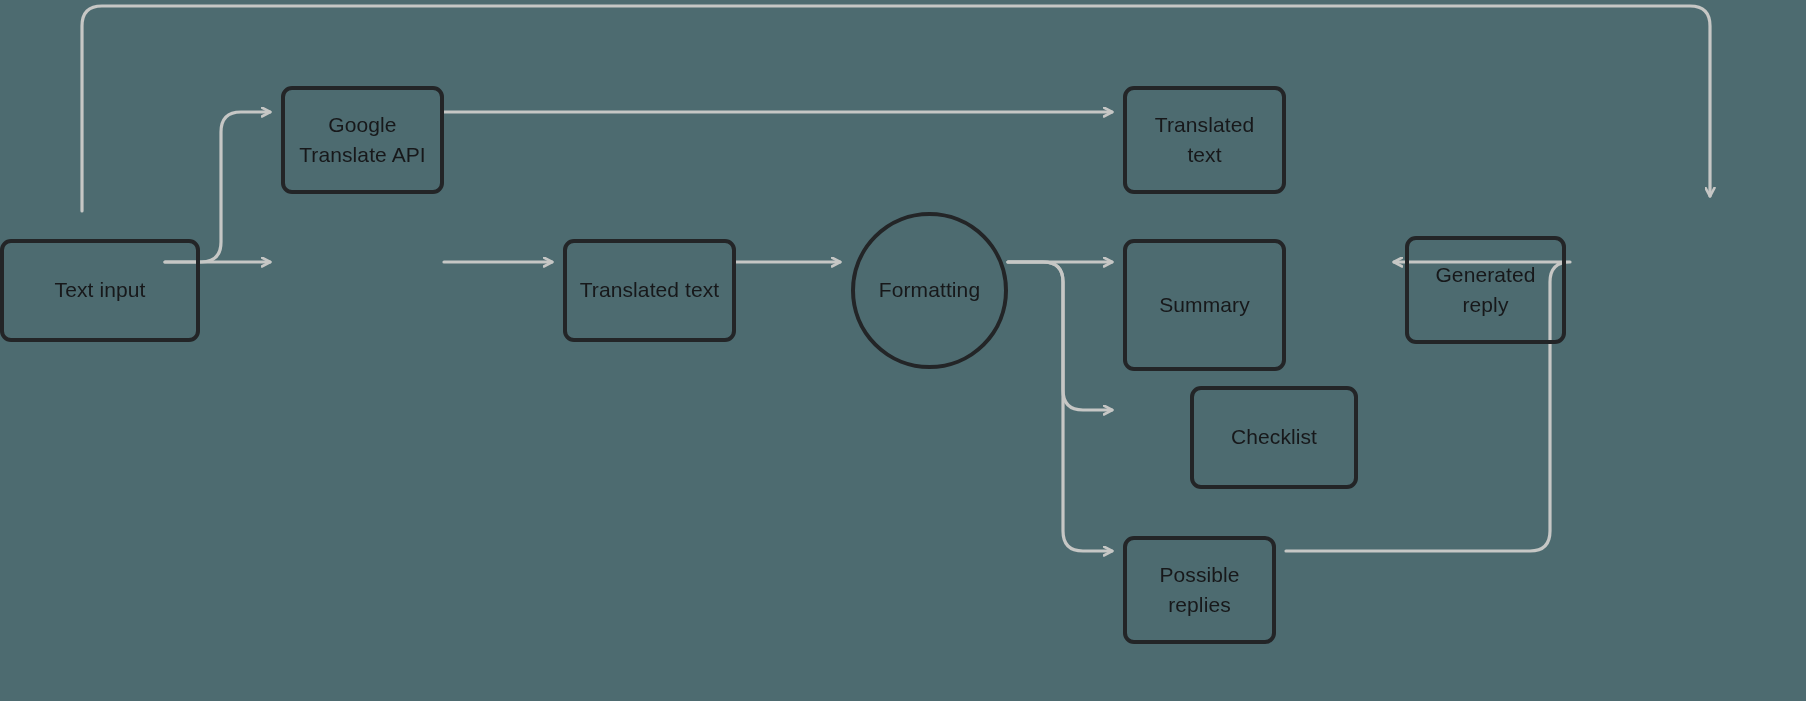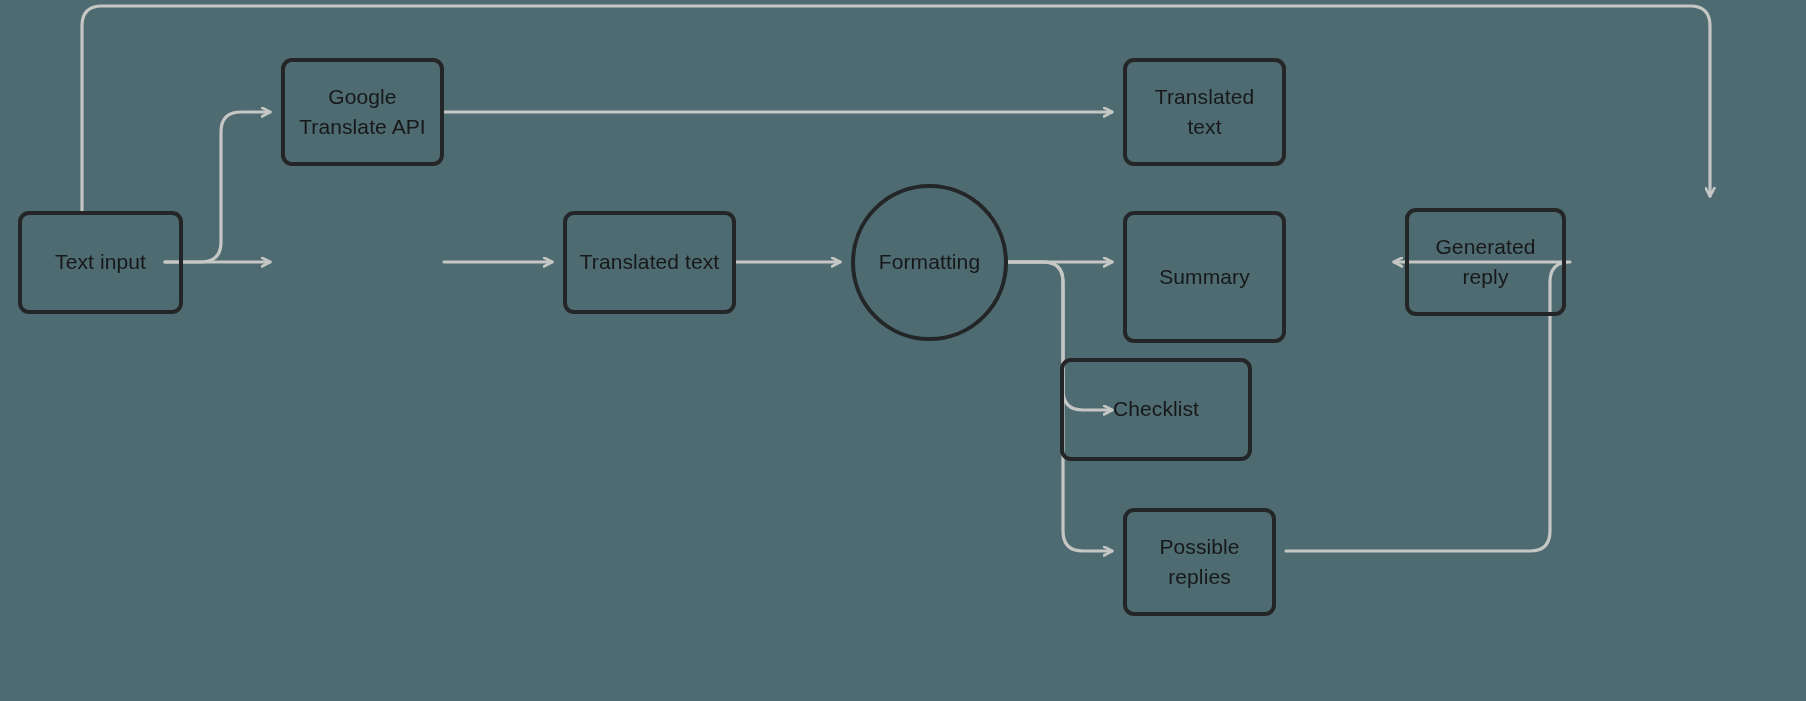--- a/index.html
+++ b/index.html
@@ -31,20 +31,21 @@
     box-sizing: border-box;
     display: flex;
     align-items: center;
     justify-content: center;
     text-align: center;
     color: #17181a;
     font-size: 21px;
     line-height: 1.45;
     letter-spacing: 0.1px;
     background: transparent;
+    margin-top: 28px;
   }
   .node.box {
     border: 4px solid #232527;
     border-radius: 11px;
   }
   .node.circle {
     border: 4px solid #232527;
     border-radius: 50%;
   }
   .node-label {
@@ -83,21 +84,21 @@
 
       <path d="M 1008,262 L 1043,262 Q 1063,262 1063,282 L 1063,390 Q 1063,410 1083,410 L 1112,410" marker-end="url(#arrowhead)"></path>
 
       <path d="M 1008,262 L 1043,262 Q 1063,262 1063,282 L 1063,531 Q 1063,551 1083,551 L 1112,551" marker-end="url(#arrowhead)"></path>
 
       <path d="M 1286,551 L 1530,551 Q 1550,551 1550,531 L 1550,282 Q 1550,262 1570,262 L 1394,262" marker-end="url(#arrowhead)"></path>
 
     </g>
   </svg>
 
-  <div class="node box" style="left:18px; top:211px; width:165px; height:103px;">
+  <div class="node box" style="left:0px; top:211px; width:200px; height:103px;">
     <span class="node-label">Text input</span>
   </div>
 
   <div class="node box" style="left:281px; top:58px; width:163px; height:108px;">
     <span class="node-label">Google
 Translate API</span>
   </div>
 
 
   <div class="node box" style="left:563px; top:211px; width:173px; height:103px;">
@@ -110,21 +111,21 @@
   </div>
 
   <div class="node circle" style="left:851px; top:184px; width:157px; height:157px;">
     <span class="node-label">Formatting</span>
   </div>
 
   <div class="node box" style="left:1123px; top:211px; width:163px; height:132px;">
     <span class="node-label">Summary</span>
   </div>
 
-  <div class="node box" style="left:1060px; top:358px; width:192px; height:103px;">
+  <div class="node box" style="left:1190px; top:358px; width:168px; height:103px;">
     <span class="node-label">Checklist</span>
   </div>
 
   <div class="node box" style="left:1123px; top:508px; width:153px; height:108px;">
     <span class="node-label">Possible
 replies</span>
   </div>
 
   <div class="node box" style="left:1405px; top:208px; width:161px; height:108px;">
     <span class="node-label">Generated

